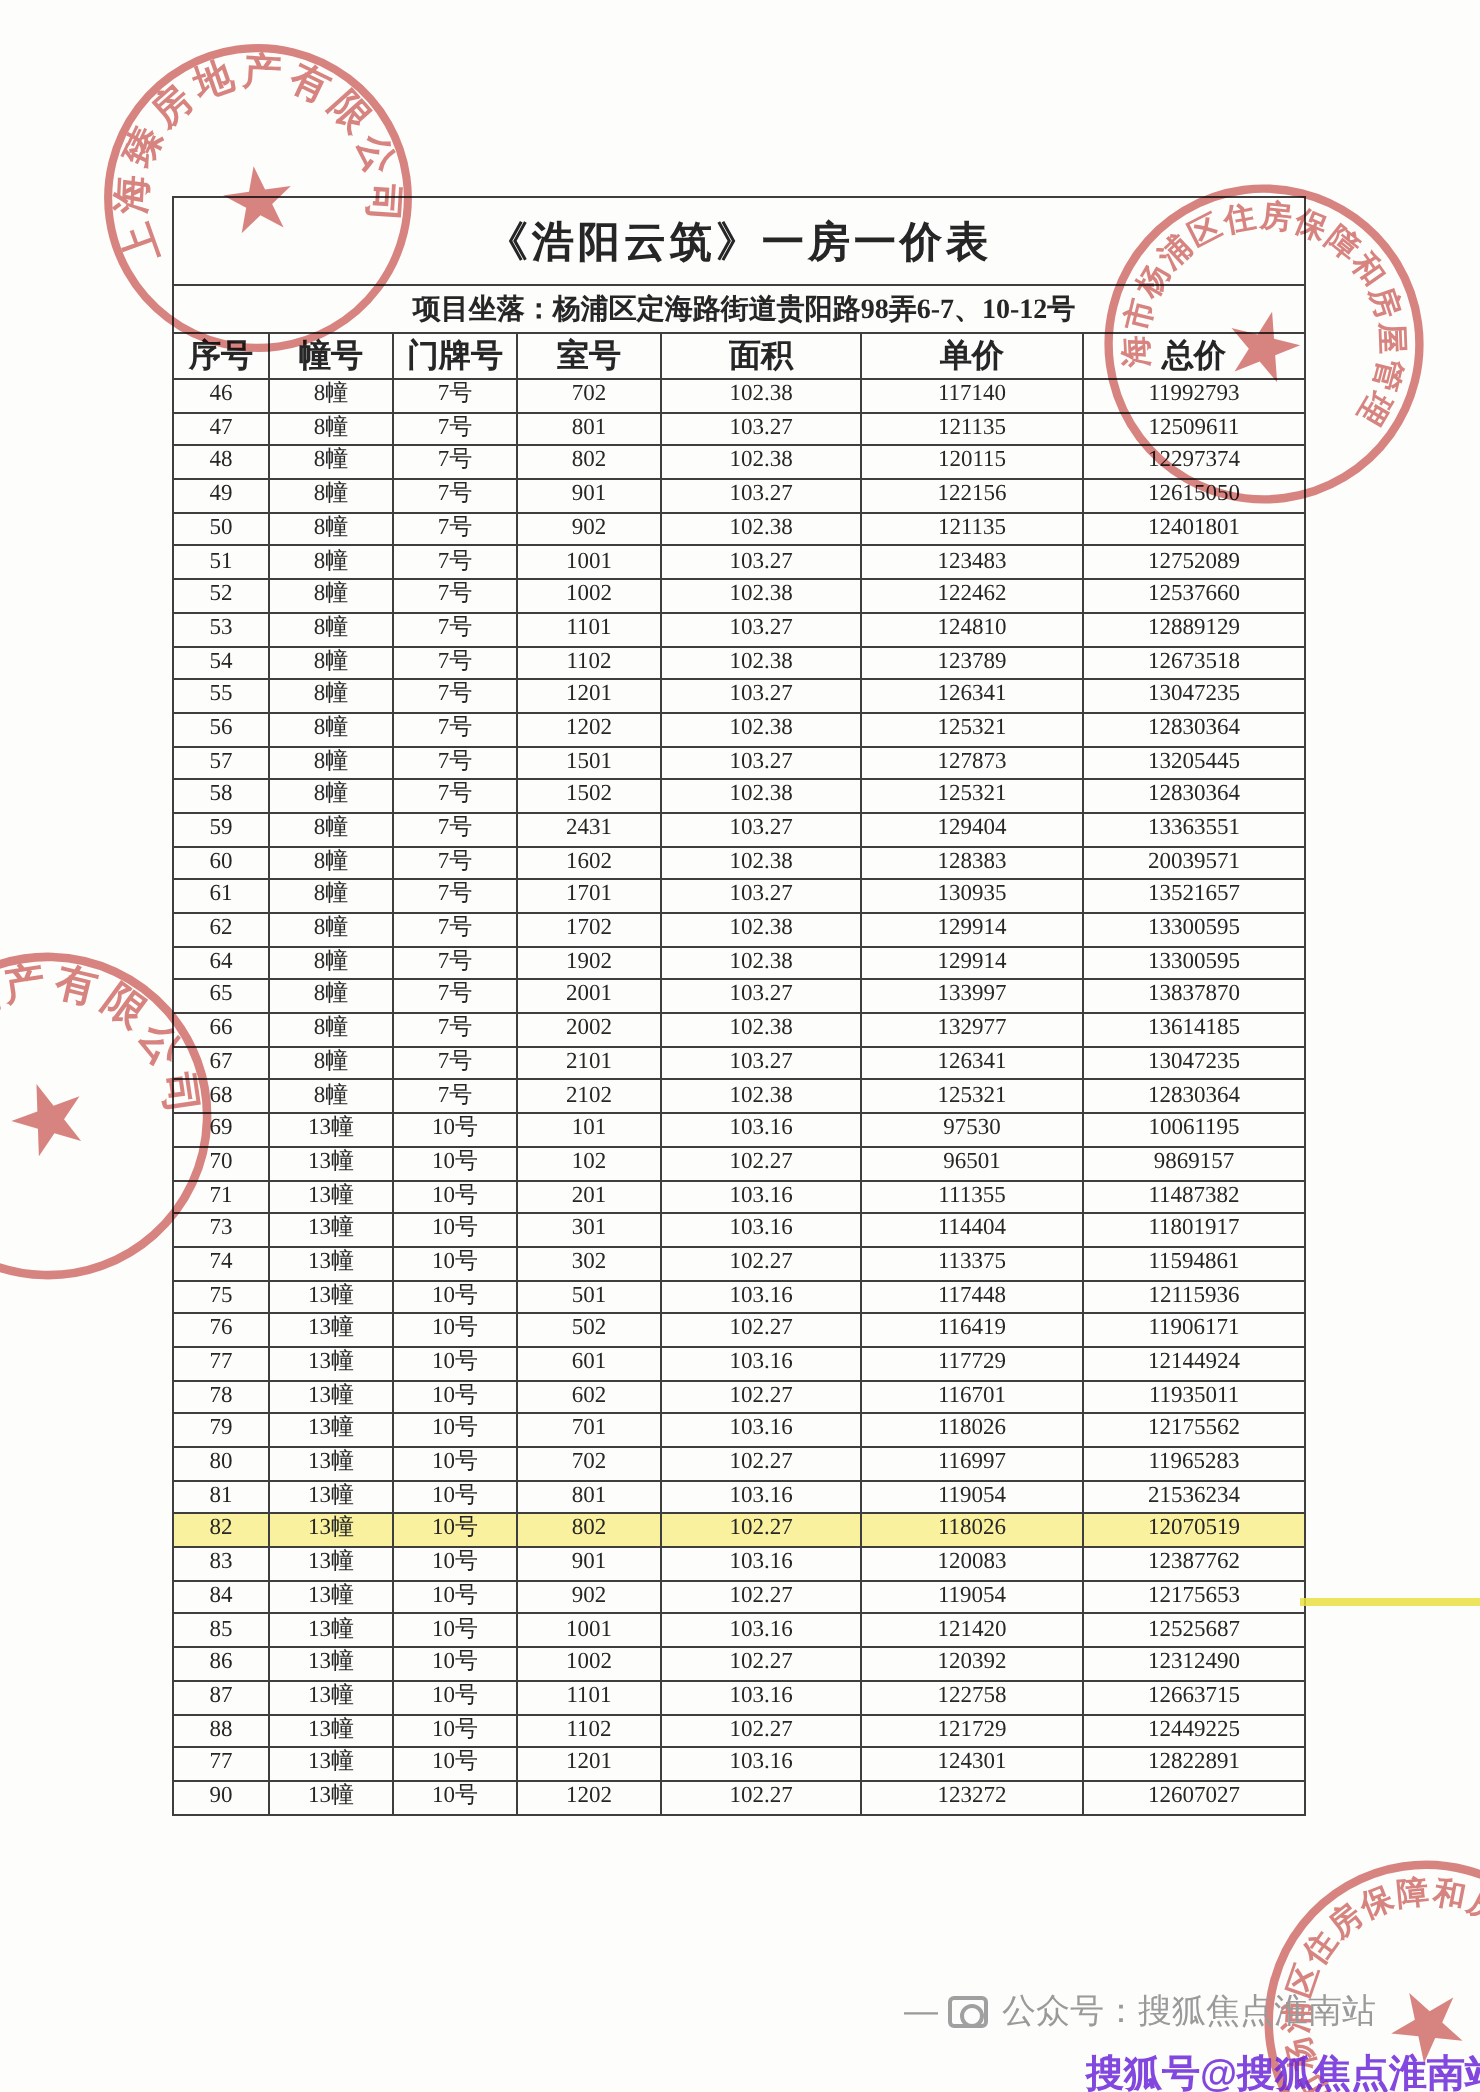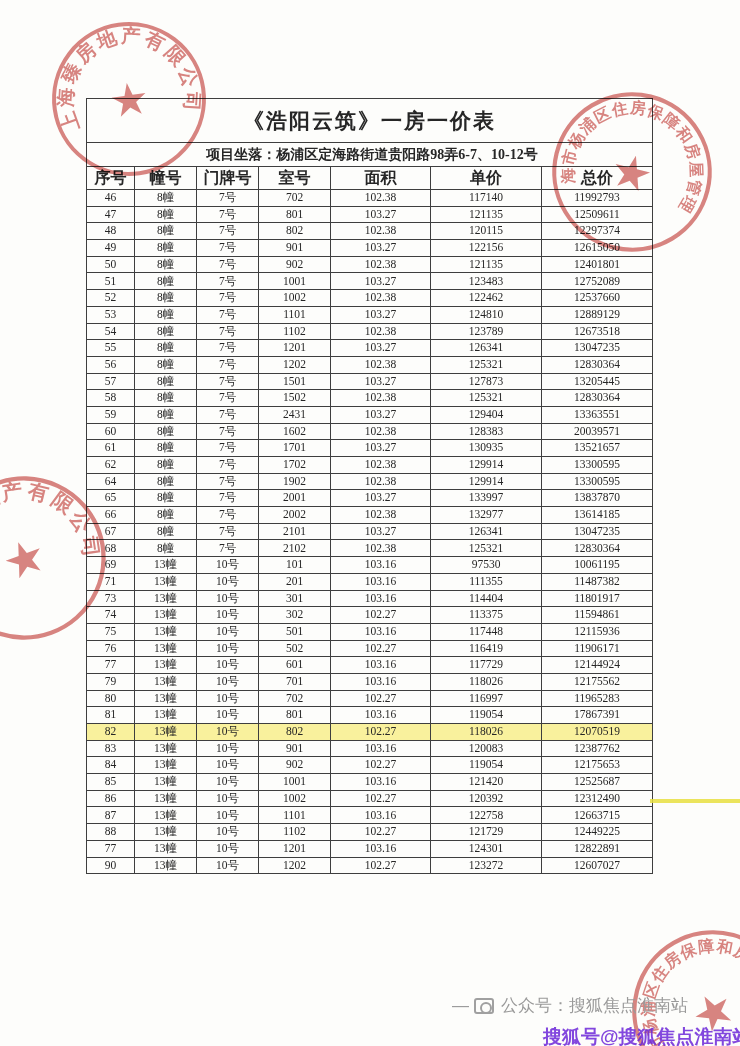--- a/index.html
+++ b/index.html
@@ -266,20 +266,29 @@
         <tr>
           <td>69</td>
           <td>13幢</td>
           <td>10号</td>
           <td>101</td>
           <td>103.16</td>
           <td>97530</td>
           <td>10061195</td>
         </tr>
         <tr>
+          <td>70</td>
+          <td>13幢</td>
+          <td>10号</td>
+          <td>102</td>
+          <td>102.27</td>
+          <td>96501</td>
+          <td>9869157</td>
+        </tr>
+        <tr>
           <td>71</td>
           <td>13幢</td>
           <td>10号</td>
           <td>201</td>
           <td>103.16</td>
           <td>111355</td>
           <td>11487382</td>
         </tr>
         <tr>
           <td>73</td>
@@ -320,20 +329,29 @@
         <tr>
           <td>77</td>
           <td>13幢</td>
           <td>10号</td>
           <td>601</td>
           <td>103.16</td>
           <td>117729</td>
           <td>12144924</td>
         </tr>
         <tr>
+          <td>78</td>
+          <td>13幢</td>
+          <td>10号</td>
+          <td>602</td>
+          <td>102.27</td>
+          <td>116701</td>
+          <td>11935011</td>
+        </tr>
+        <tr>
           <td>79</td>
           <td>13幢</td>
           <td>10号</td>
           <td>701</td>
           <td>103.16</td>
           <td>118026</td>
           <td>12175562</td>
         </tr>
         <tr>
           <td>80</td>
@@ -344,21 +362,21 @@
           <td>116997</td>
           <td>11965283</td>
         </tr>
         <tr>
           <td>81</td>
           <td>13幢</td>
           <td>10号</td>
           <td>801</td>
           <td>103.16</td>
           <td>119054</td>
-          <td>17867391</td>
+          <td>21536234</td>
         </tr>
         <tr class="hl">
           <td>82</td>
           <td>13幢</td>
           <td>10号</td>
           <td>802</td>
           <td>102.27</td>
           <td>118026</td>
           <td>12070519</td>
         </tr>

